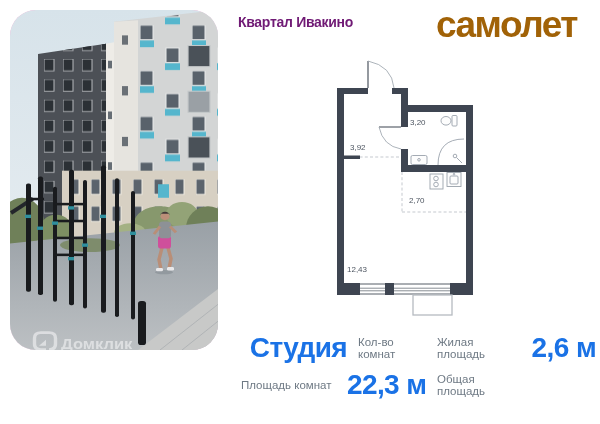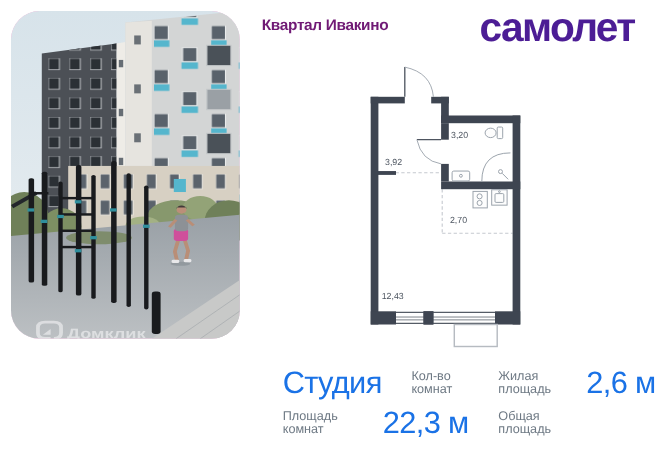--- a/index.html
+++ b/index.html
@@ -1,46 +1,46 @@
 <!DOCTYPE html>
 <html><head>
 <meta charset="utf-8">
 <style>
   html,body{margin:0;padding:0;}
   body{
     width:600px;height:424px;background:#ffffff;position:relative;
     font-family:"Liberation Sans", sans-serif;overflow:hidden;
   }
   .photo{
-    position:absolute;left:10px;top:10px;width:208px;height:298px;
+    position:absolute;left:10px;top:10px;width:208px;height:340px;
     border-radius:26px;overflow:hidden;background:#f9a8d4;
   }
   .photo svg{display:block;width:100%;height:100%;}
   .project-title{
     position:absolute;left:238px;top:14px;width:200px;
     font-size:14px;font-weight:700;color:#701a75;letter-spacing:-0.3px;white-space:nowrap;
   }
   .brand{
     position:absolute;left:436px;top:4px;width:160px;
-    font-size:37px;font-weight:700;color:#4c1d95;letter-spacing:-1.5px;white-space:nowrap;
+    font-size:37px;font-weight:700;color:#a16207;letter-spacing:-1.5px;white-space:nowrap;
   }
   .plan{position:absolute;left:333px;top:55px;width:145px;height:262px;}
   .plan svg{display:block;width:100%;height:100%;}
   .plan-label{font-size:8px;fill:#4d5560;}
   .details{
     position:absolute;left:230px;top:329px;
     display:grid;grid-template-columns:117px 79px 90px 80px;grid-template-rows:37px 37px;
   }
   .val{
-    font-size:28px;font-weight:400;color:#1a72e6;text-align:right;
+    font-size:28px;font-weight:700;color:#1a72e6;text-align:right;
     line-height:37px;letter-spacing:-0.6px;white-space:nowrap;
   }
   .lbl{
     font-size:11.5px;line-height:1.08;color:#6e7984;align-self:center;
-    padding-left:27px;padding-top:1px;
+    padding-left:11px;padding-top:1px;
   }
 </style>
 </head>
 <body>
 
 <div class="photo">
   <svg viewBox="0 0 208 402" preserveAspectRatio="none">
     <defs>
       <linearGradient id="sky" x1="0" y1="0" x2="0" y2="1">
         <stop offset="0" stop-color="#d7e3ea"></stop>

